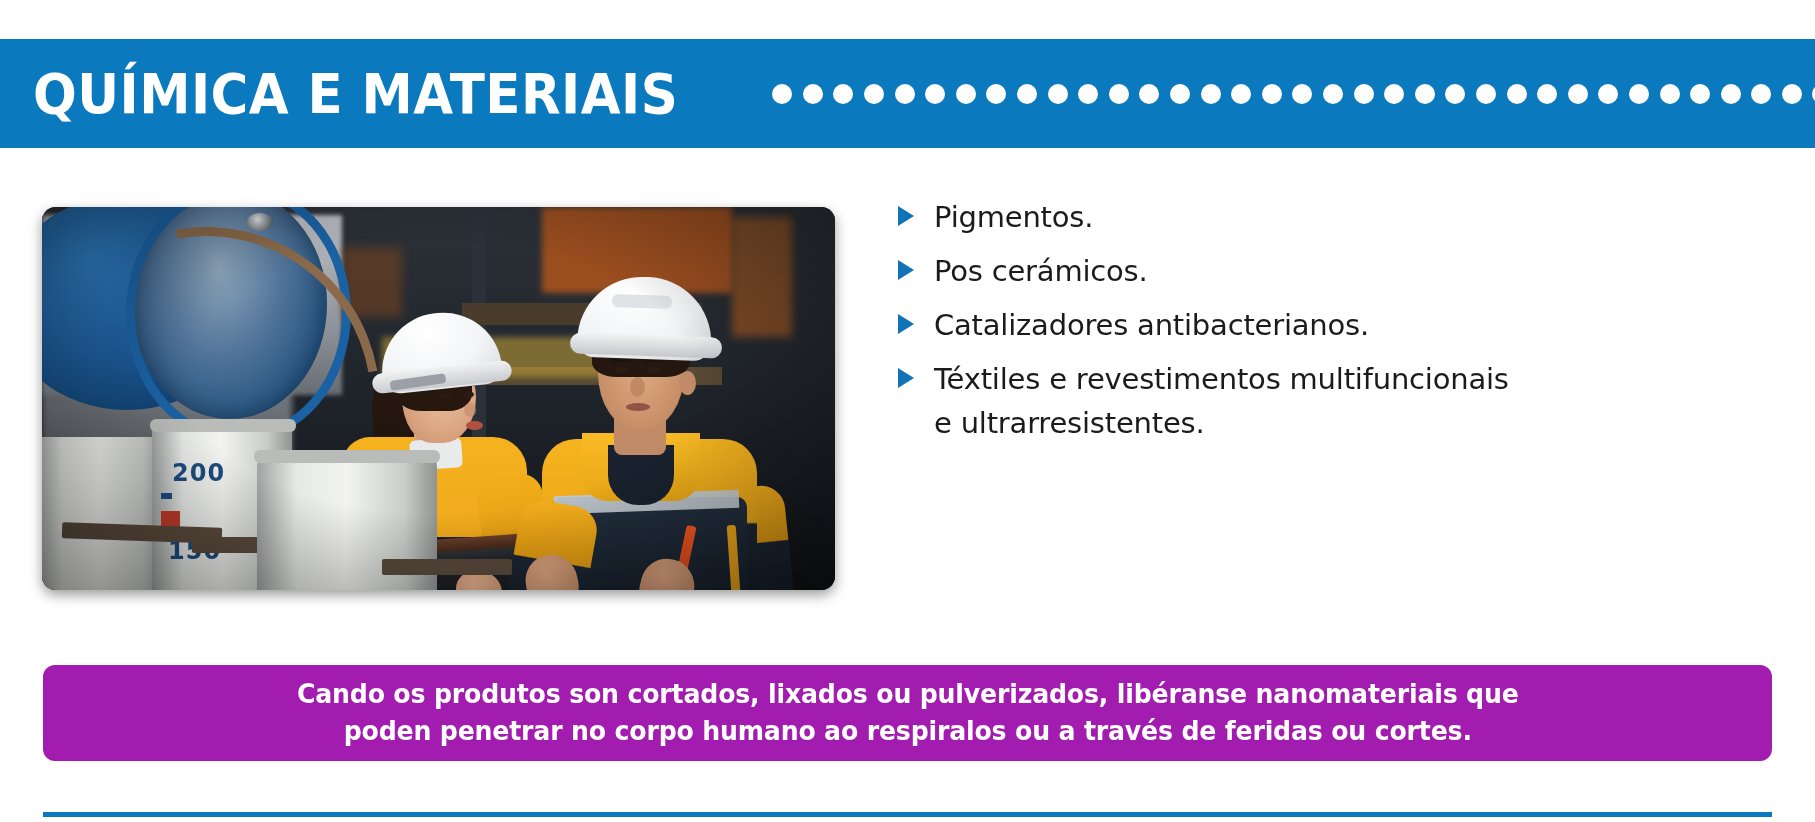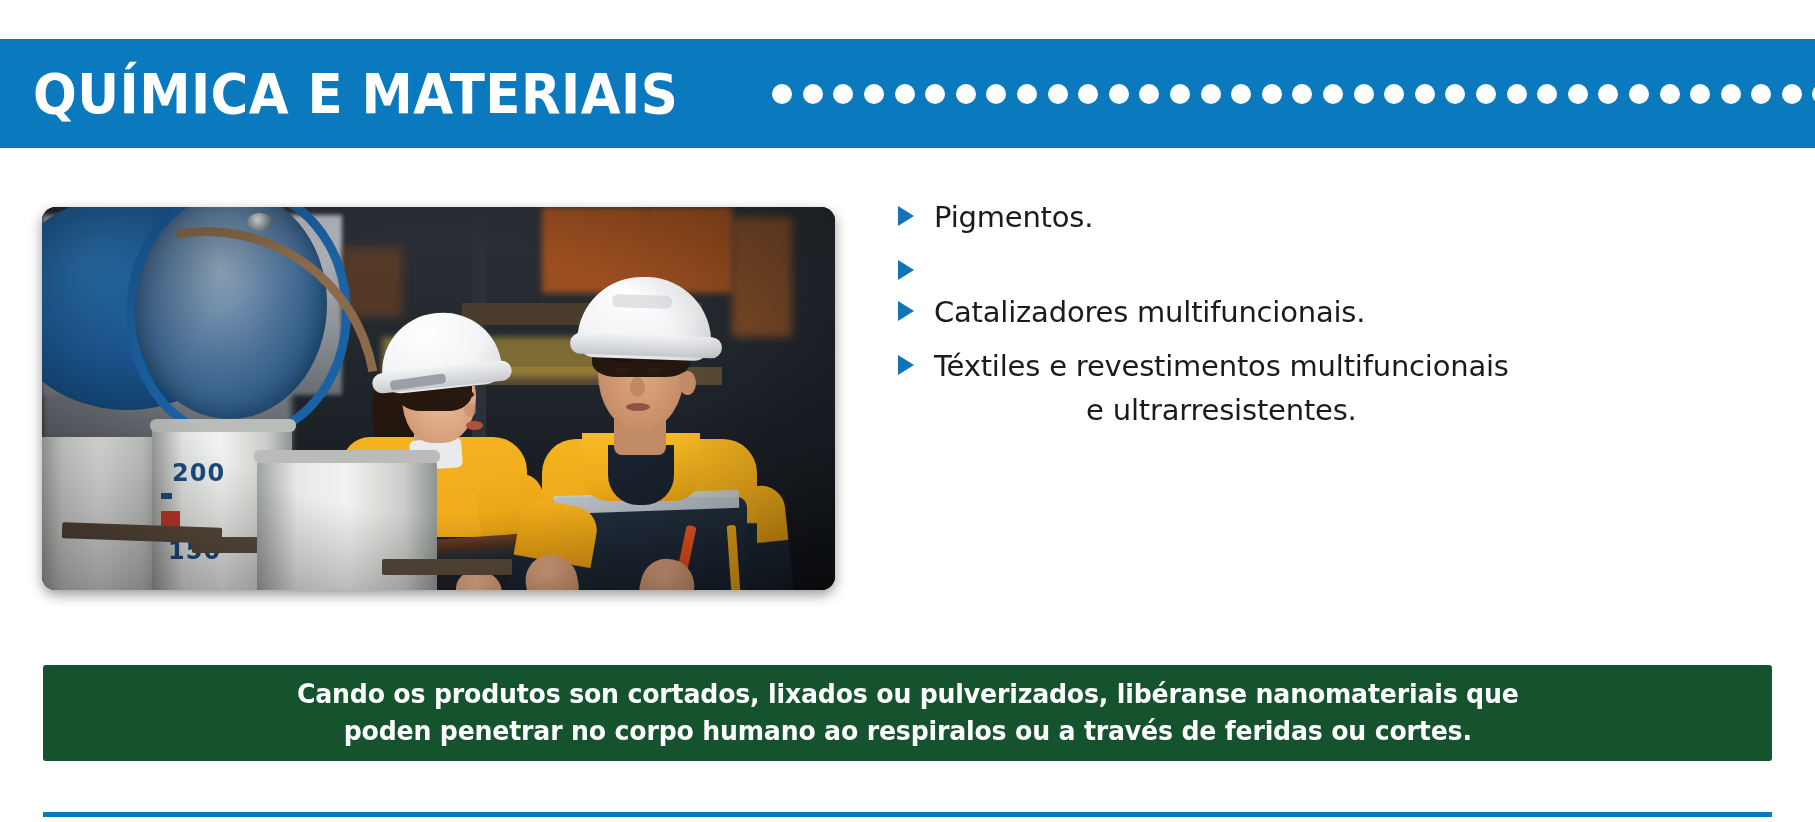--- a/index.html
+++ b/index.html
@@ -57,21 +57,20 @@
     flex: 0 0 auto;
   }
 
   
   .content-row {
     position: absolute;
     left: 0;
     top: 185px;
     width: 1815px;
     height: 440px;
-    text-align: center;
   }
 
   
   .photo-frame {
     position: absolute;
     left: 42px;
     top: 22px;
     width: 793px;
     height: 383px;
     border-radius: 14px;
@@ -392,22 +391,22 @@
     white-space: pre-line;
   }
 
   
   .callout {
     position: absolute;
     left: 43px;
     top: 665px;
     width: 1729px;
     height: 96px;
-    background: #14532d;
-    border-radius: 3px;
+    background: #a21caf;
+    border-radius: 12px;
     display: flex;
     align-items: center;
     justify-content: center;
     text-align: center;
   }
   .callout-text {
     color: #ffffff;
     font-family: "DejaVu Sans", sans-serif;
     font-weight: bold;
     font-size: 26px;
@@ -564,24 +563,25 @@
     </div>
   </div>
 
   <ul class="bullets" style="list-style:none;margin:0;padding:0;">
     <li class="bullet-item">
       <span class="bullet-marker"></span>
       <span class="bullet-text">Pigmentos.</span>
     </li>
     <li class="bullet-item">
       <span class="bullet-marker"></span>
+      <span class="bullet-text">Pos cerámicos.</span>
     </li>
     <li class="bullet-item">
       <span class="bullet-marker"></span>
-      <span class="bullet-text">Catalizadores multifuncionais.</span>
+      <span class="bullet-text">Catalizadores antibacterianos.</span>
     </li>
     <li class="bullet-item">
       <span class="bullet-marker"></span>
       <span class="bullet-text">Téxtiles e revestimentos multifuncionais
 e ultrarresistentes.</span>
     </li>
   </ul>
 </div>
 
 <div class="callout">

